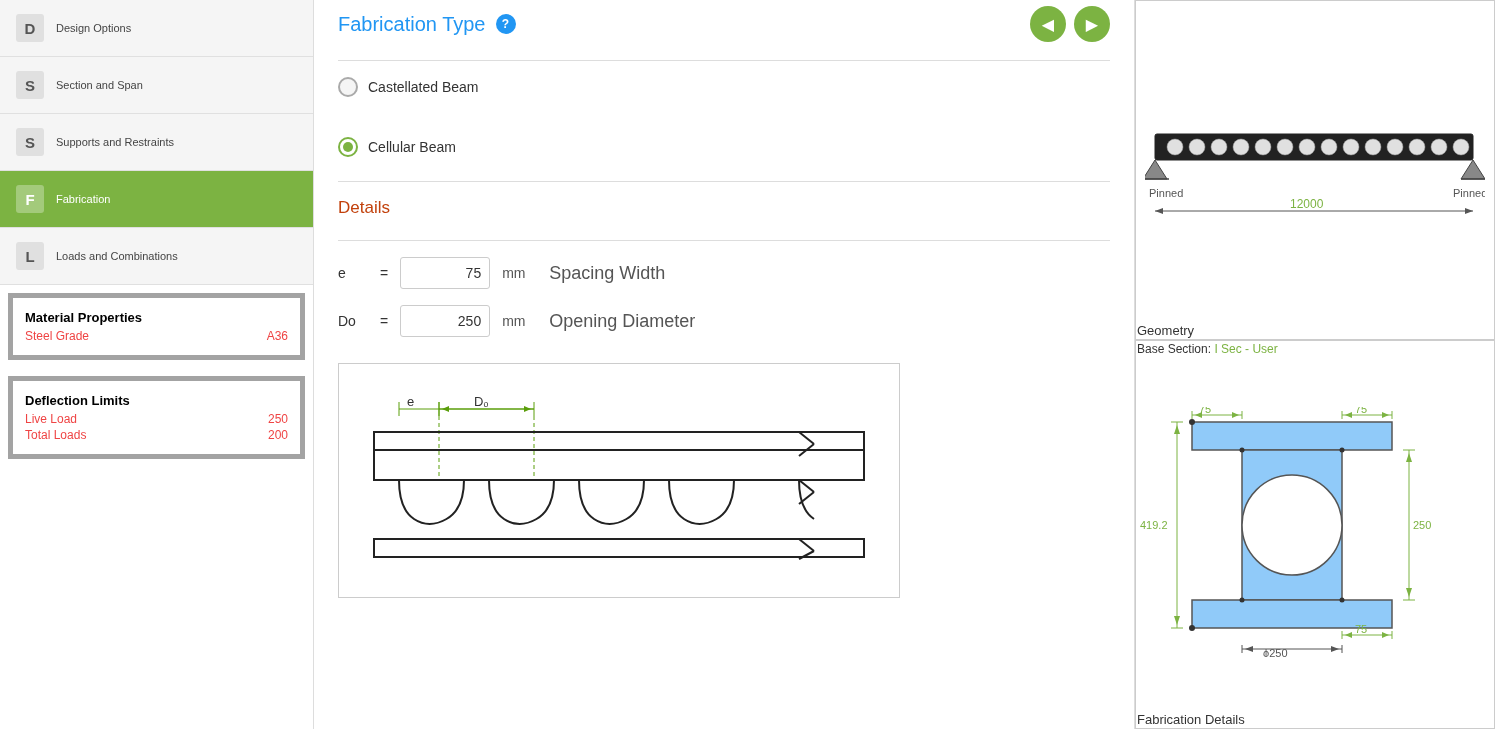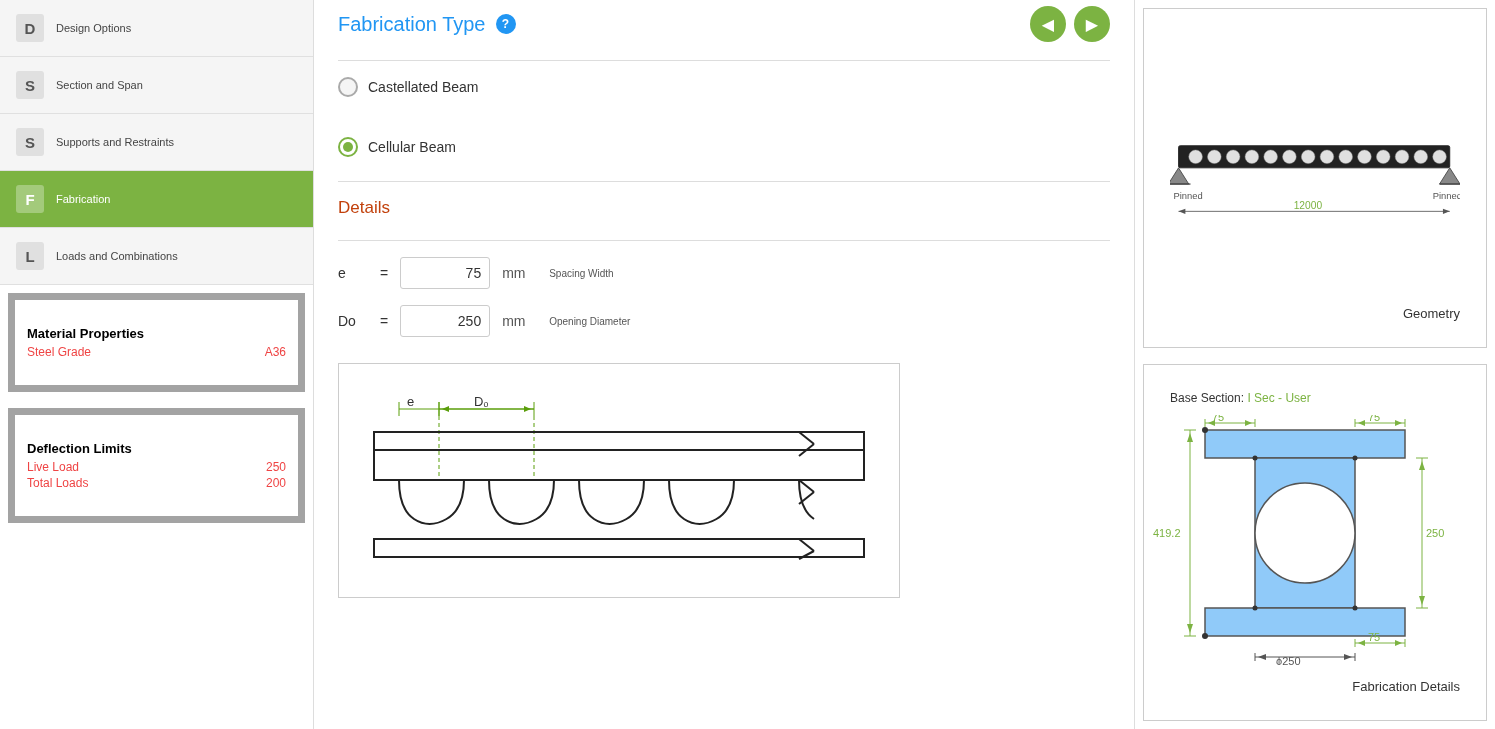--- a/index.html
+++ b/index.html
@@ -39,22 +39,22 @@
       border-radius: 3px;
     }
     .nav-item.active .nav-letter {
       background: rgba(255,255,255,0.3);
       color: #fff;
     }
     .nav-item.active .nav-label { color: #fff; }
     .nav-label { font-size: 11px; color: #444; }
 
     .sidebar-info {
-      padding: 26px 12px;
-      border: 7px solid #a3a3a3;
+      padding: 12px 12px;
+      border: 5px solid #a3a3a3;
       margin: 8px;
       background: #fff;
     }
     .sidebar-info-title {
       font-weight: bold;
       font-size: 13px;
       margin-bottom: 4px;
     }
     .sidebar-info-row {
       display: flex;
@@ -188,21 +188,21 @@
       padding: 0 8px;
       font-size: 14px;
       color: #333;
     }
     .input-unit {
       font-size: 14px;
       color: #555;
       width: 35px;
     }
     .input-desc {
-      font-size: 10px;
+      font-size: 18px;
       color: #555;
     }
 
     
     .diagram-area {
       margin-top: 10px;
       border: 1px solid #ccc;
       background: #fff;
       display: inline-block;
     }
@@ -212,23 +212,23 @@
       width: 360px;
       min-width: 360px;
       display: flex;
       flex-direction: column;
     }
     .right-box {
       flex: 1;
       border: 1px solid #ccc;
       display: flex;
       flex-direction: column;
-      align-items: flex-end;
-      padding: 26px;
-      margin: 8px;
+      align-items: flex-start;
+      padding: 1px;
+      margin: 0;
       background: #fff;
     }
     .right-box-title {
       font-size: 13px;
       color: #333;
       text-align: center;
       margin-top: auto;
       padding-top: 8px;
       font-weight: normal;
     }

